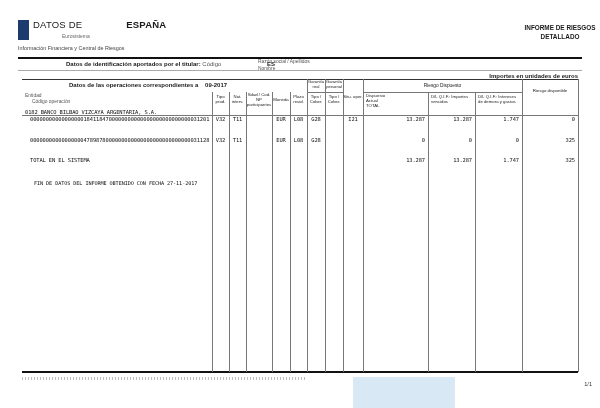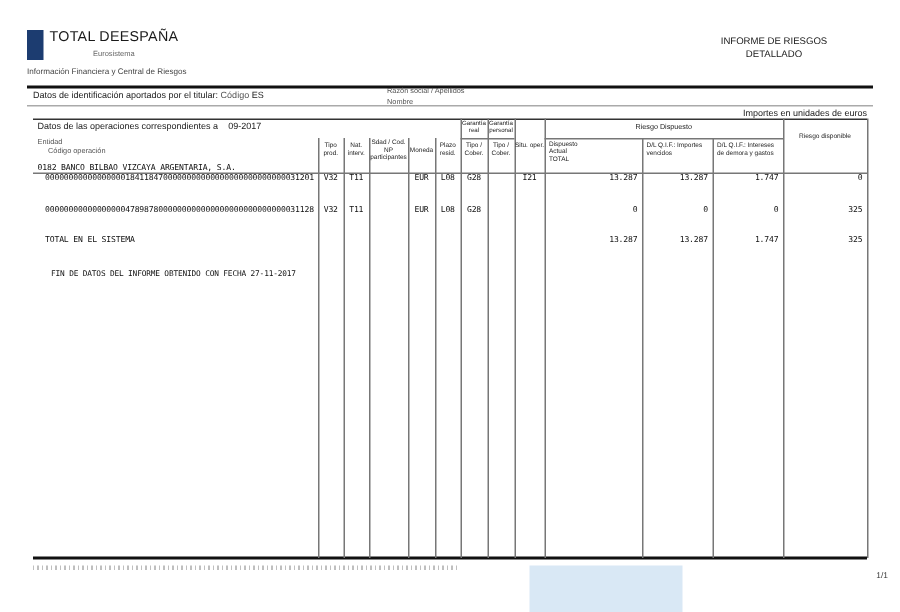--- a/index.html
+++ b/index.html
@@ -7,36 +7,36 @@
         font-family:"Liberation Sans", sans-serif;color:#1a1a1a;}
   .abs{position:absolute;}
   .mono{font-family:"DejaVu Sans Mono","Liberation Mono",monospace;font-size:5.4px;
         color:#111;letter-spacing:-0.1px;white-space:nowrap;}
   .num{text-align:right;}
   .ctr{text-align:center;}
   .hlabel{font-size:4.3px;line-height:1.15;color:#222;}
   .tiny-gray{font-size:4.9px;color:#555;}
   .vline{position:absolute;width:1px;background:#777;}
   .hline{position:absolute;background:#777;}
-  .bold{font-weight:normal;}
+  .bold{font-weight:bold;margin-left:44px;}
   .logo-row{display:flex;align-items:flex-start;}
   .logo-mark{width:11px;height:20px;}
   .logo-name{font-size:9.5px;letter-spacing:0.2px;margin-left:4px;line-height:1;}
   .blur-strip{background:repeating-linear-gradient(90deg,#8a8a8a 0 1px,transparent 1px 3px);
               opacity:.55;}
 </style>
 </head>
 <body>
 
 <div class="page">
 
   <div class="abs logo-row" style="left:18px;top:20px;">
     <div class="logo-mark" style="background:#1c3c70;"></div>
     <div class="logo-name">
-      <span>TOTAL DE</span><span class="bold">ESPAÑA</span>
+      <span>DATOS DE</span><span class="bold">ESPAÑA</span>
     </div>
   </div>
   <div class="abs" style="left:62px;top:33px;font-size:5px;color:#666;">Eurosistema</div>
 
   <div class="abs" style="left:18px;top:45px;font-size:5.4px;color:#444;">Información Financiera y Central de Riesgos</div>
 
   <div class="abs ctr bold" style="left:450px;top:24px;width:132px;font-size:6.4px;line-height:1.35;">
     <div>INFORME DE RIESGOS</div>
     <div>DETALLADO</div>
   </div>

